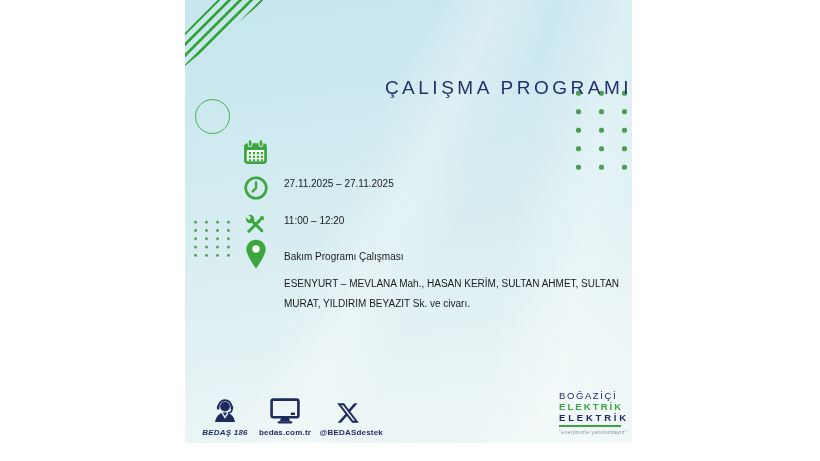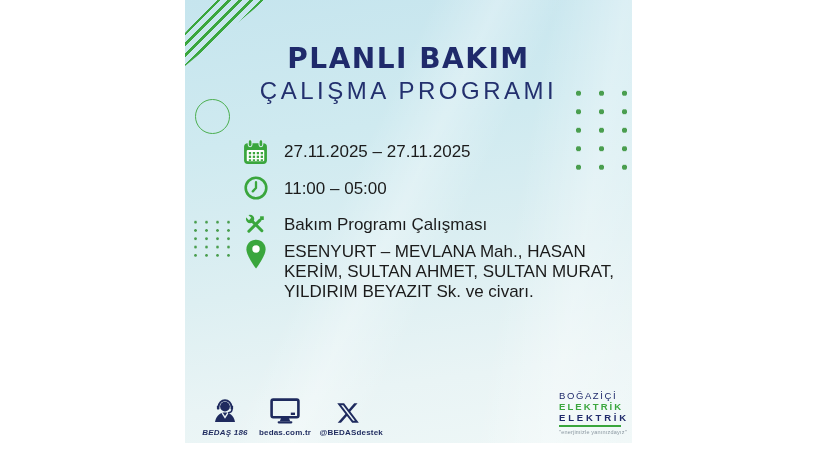--- a/index.html
+++ b/index.html
@@ -37,27 +37,27 @@
     background-image:radial-gradient(circle,#4a9e4f 1.2px,transparent 1.5px);
     background-size:11px 8.3px;
   }
   
   .title1{
     position:absolute;left:0;top:42px;width:100%;text-align:center;
     font-family:"DejaVu Sans", sans-serif;font-weight:bold;font-size:28px;
     letter-spacing:1.5px;color:#1f2a6b;
   }
   .title2{
-    position:absolute;left:0;top:77px;width:100%;text-align:center;
-    font-size:24px;font-weight:500;letter-spacing:3.5px;color:#23306e;
+    position:absolute;left:0;top:77px;width:100%;text-align:right;
+    font-size:19px;font-weight:500;letter-spacing:3.5px;color:#23306e;
   }
   
   .row{position:absolute;left:57px;display:flex;gap:15px;align-items:flex-start;}
   .row .ic{width:27px;flex:0 0 27px;display:flex;justify-content:center;}
-  .row .txt{font-size:17px;color:#1b1b1b;padding-top:3px;line-height:20px;}
+  .row .txt{font-size:10px;color:#1b1b1b;padding-top:3px;line-height:20px;margin-top:32px;}
   .row1{top:139px;} .row2{top:176px;} .row3{top:212px;} .row4{top:239px;justify-content:center;}
   .row4 .txt{width:350px;}
   
   .contact{position:absolute;top:396px;width:70px;text-align:center;}
   .contact .cic{height:29px;display:flex;align-items:flex-end;justify-content:center;}
   .contact .clabel{margin-top:3px;font-size:8px;font-weight:bold;color:#1e2a5e;letter-spacing:0.2px;}
   .c1{left:5px;font-style:italic;} .c2{left:65px;} .c3{left:128px;text-align:right;}
   .logo{position:absolute;left:374px;top:390px;width:64px;}
   .logo .l1{font-size:9.5px;font-weight:normal;color:#1f2a6b;letter-spacing:1.6px;line-height:11px;white-space:nowrap;}
   .logo .l2{font-size:9.5px;font-weight:bold;color:#3aa63d;letter-spacing:2.1px;line-height:11px;white-space:nowrap;text-align:right;}
@@ -69,21 +69,20 @@
 <body>
 
 <div class="card">
   <div class="sheen"></div>
 
   <div class="stripes"></div>
   <div class="circle-outline"></div>
   <div class="dots-right"></div>
   <div class="dots-left"></div>
 
-  <div class="title1">PLANLI BAKIM</div>
   <div class="title2">ÇALIŞMA PROGRAMI</div>
 
   <div class="row row1">
     <span class="ic">
       <svg width="25" height="26" viewBox="0 0 24 25">
         <rect x="1" y="4" width="22" height="20" rx="3.5" fill="#3aa63d"></rect>
         <rect x="5" y="0.8" width="3.6" height="6.6" rx="1.8" fill="#3aa63d" stroke="#d9eef1" stroke-width="1"></rect>
         <rect x="15.4" y="0.8" width="3.6" height="6.6" rx="1.8" fill="#3aa63d" stroke="#d9eef1" stroke-width="1"></rect>
         <rect x="3.6" y="10.5" width="16.8" height="11" rx="1" fill="#ffffff"></rect>
         <g fill="#3aa63d">
@@ -105,21 +104,21 @@
     <span class="txt">27.11.2025 – 27.11.2025</span>
   </div>
 
   <div class="row row2">
     <span class="ic">
       <svg width="24" height="24" viewBox="0 0 24 24">
         <circle cx="12" cy="12" r="10.3" fill="none" stroke="#3aa63d" stroke-width="2.6"></circle>
         <path d="M12 6.2 V12 L8.8 15.4" fill="none" stroke="#3aa63d" stroke-width="2.3" stroke-linecap="round" stroke-linejoin="round"></path>
       </svg>
     </span>
-    <span class="txt">11:00 – 05:00</span>
+    <span class="txt">11:00 – 12:20</span>
   </div>
 
   <div class="row row3">
     <span class="ic">
       <svg width="25" height="25" viewBox="0 0 24 24">
         <g transform="rotate(45 12 12)">
           <rect x="10.6" y="4.5" width="2.9" height="18" rx="1.45" fill="#3aa63d"></rect>
           <path d="M12.05 0.8 l2.5 2.5 -2.5 2.5 -2.5 -2.5 Z" fill="#3aa63d"></path>
         </g>
         <g transform="rotate(-45 12 12)">

